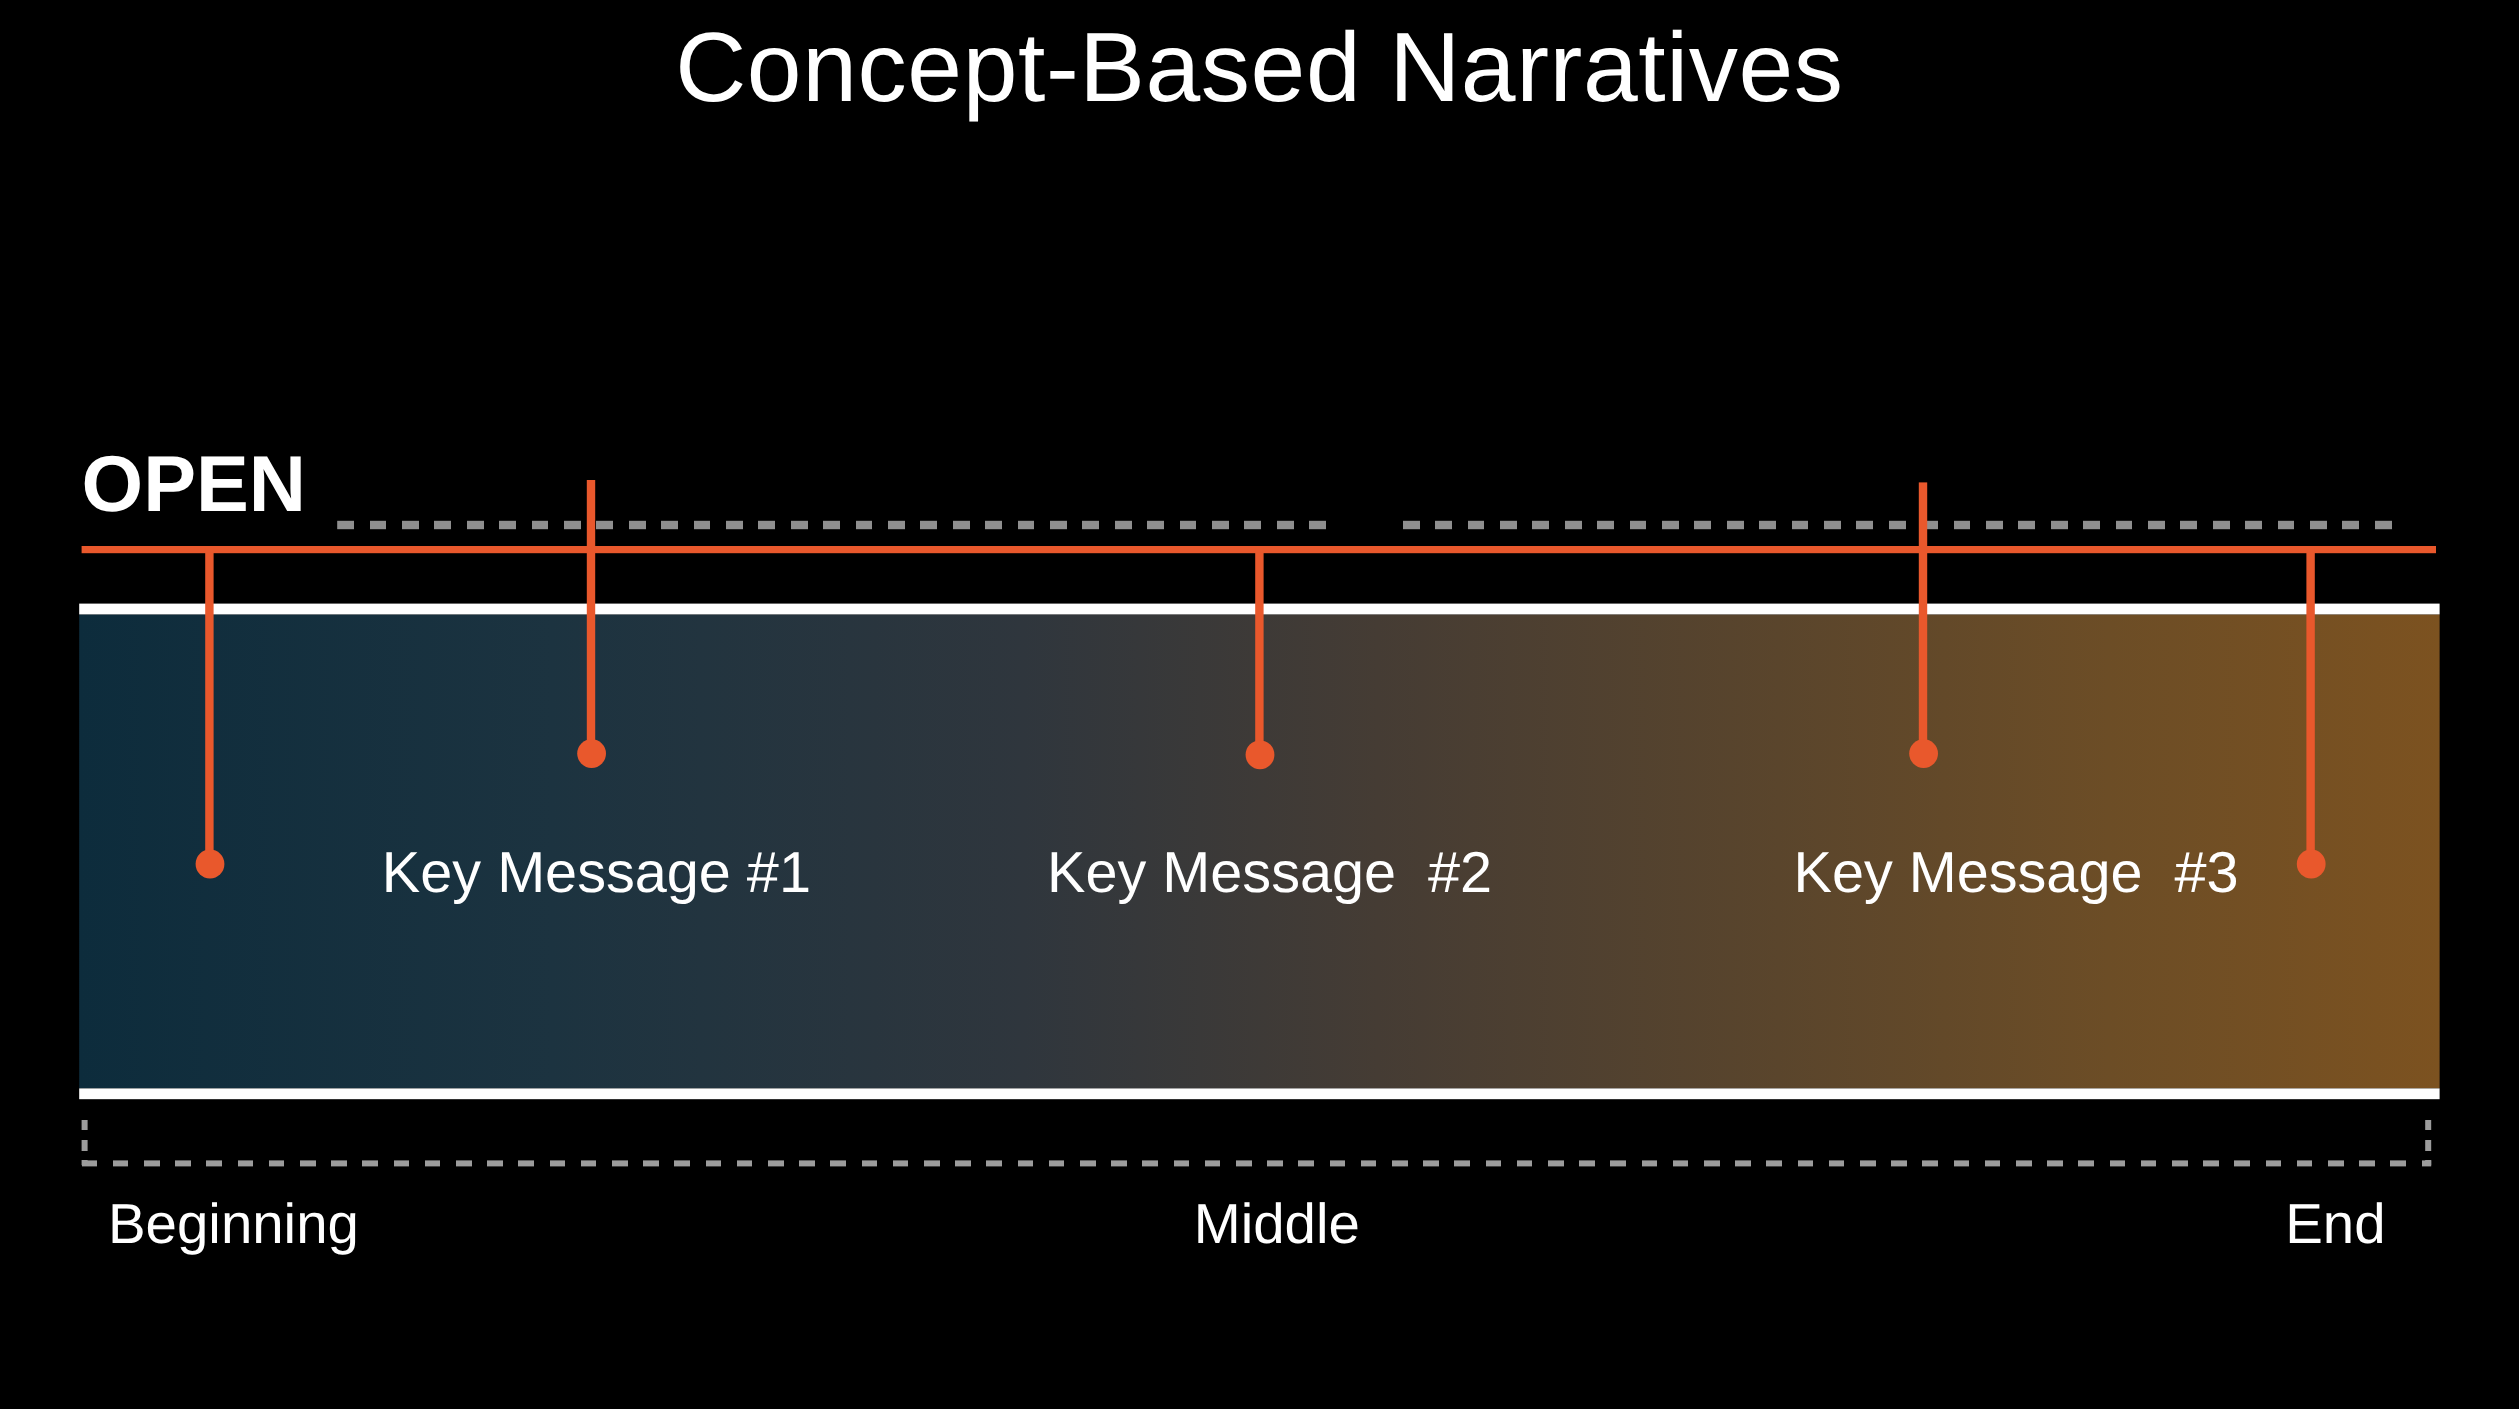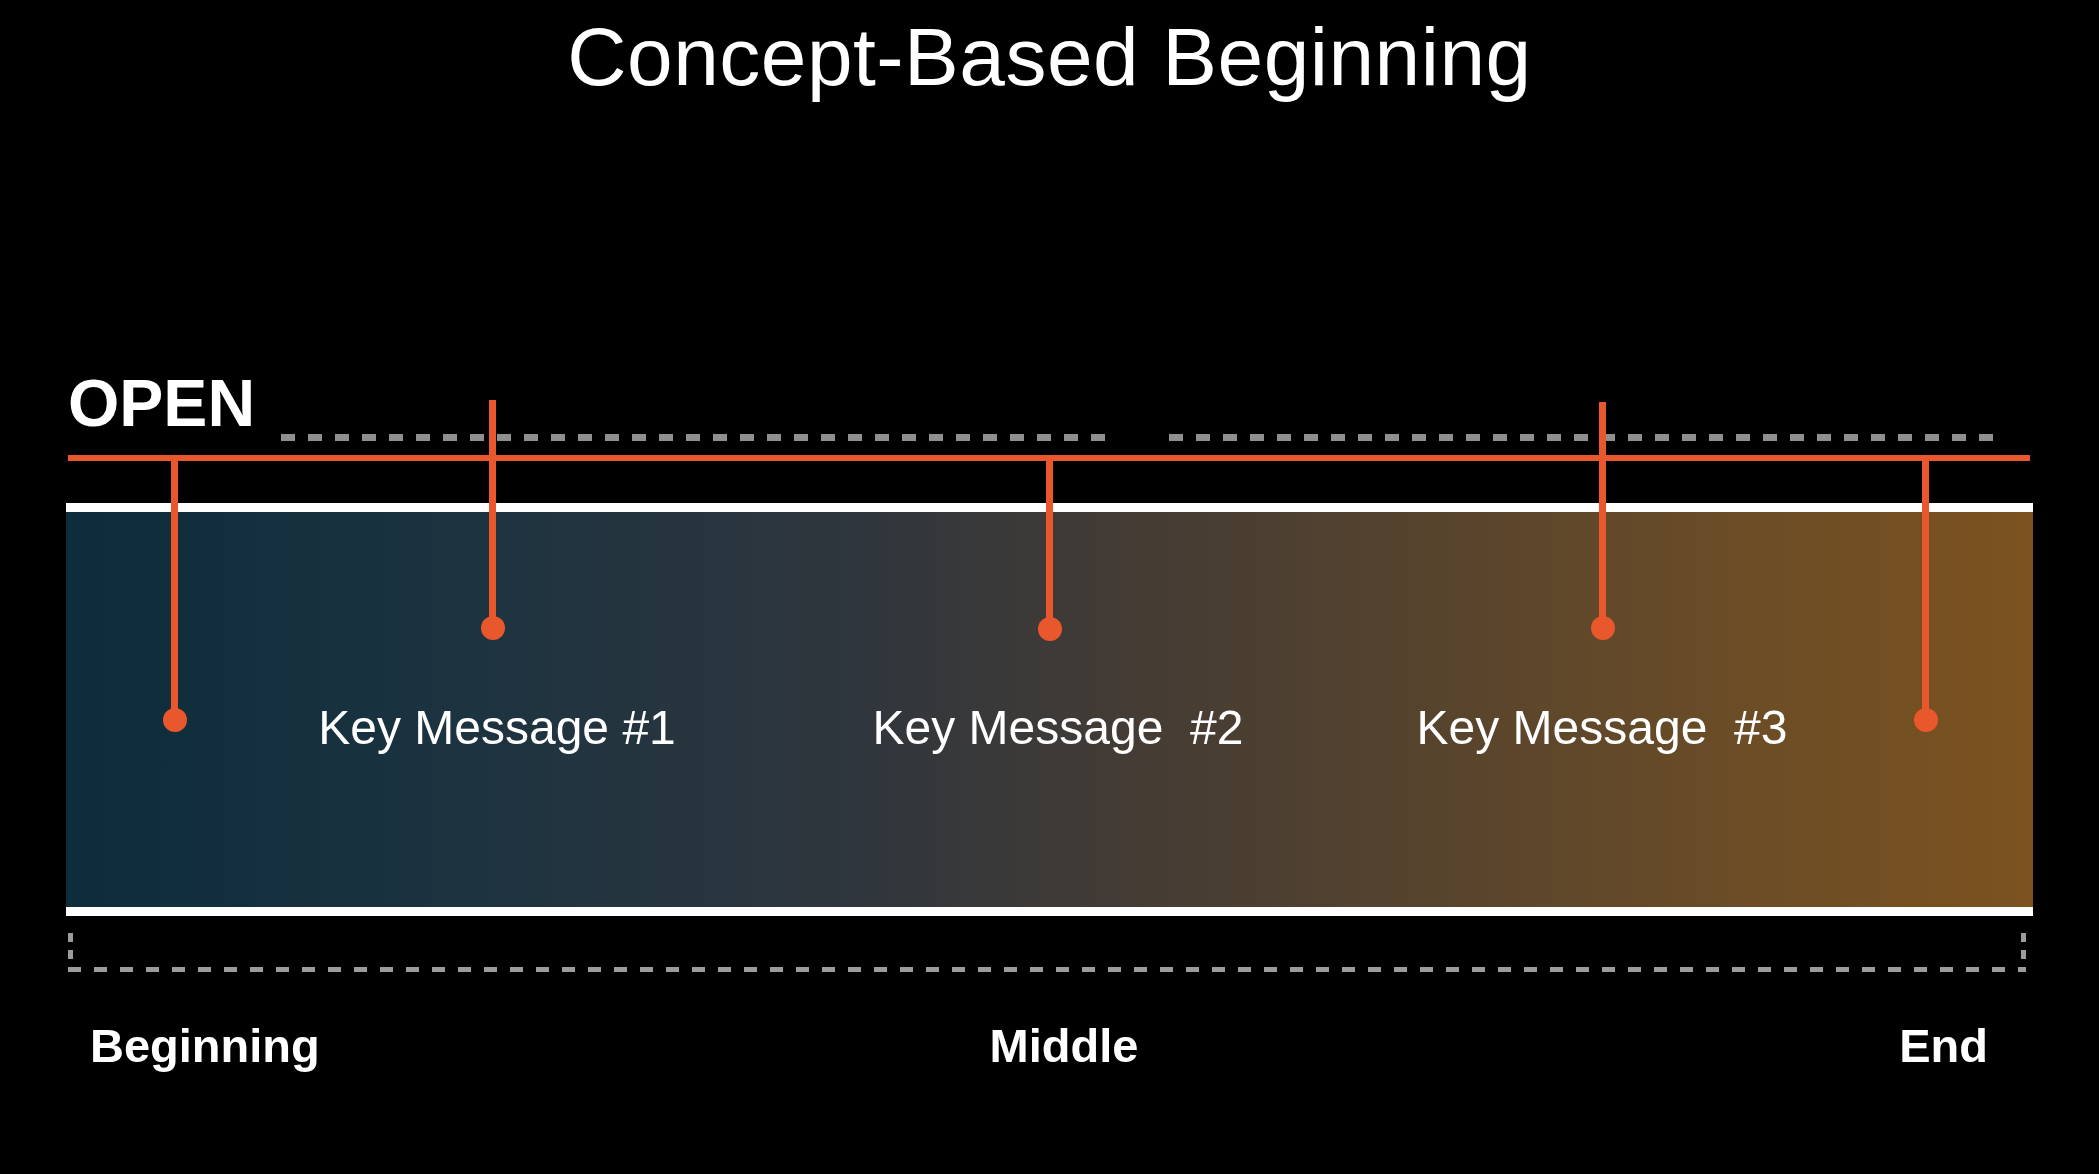--- a/index.html
+++ b/index.html
@@ -119,21 +119,21 @@
     transform: translateX(-50%);
     font-size: 48px;
     font-weight: 500;
     color: #FFFFFF;
     white-space: pre;
     z-index: 7;
     line-height: 1.1;
   }
   .km1 { left: 497px; }
   .km2 { left: 1058px; text-align: center; }
-  .km3 { left: 1602px; }
+  .km3 { left: 1680px; }
 
   
   .bracket-line {
     position: absolute;
     top: 967px;
     left: 68px;
     width: 1958px;
     height: 5px;
     background: repeating-linear-gradient(90deg, #9C9C9C 0 13px, transparent 13px 26px);
   }
@@ -143,37 +143,37 @@
     width: 5px;
     height: 38px;
     background: repeating-linear-gradient(180deg, #9C9C9C 0 9px, transparent 9px 17px);
   }
   .bracket-end-left  { left: 68px; }
   .bracket-end-right { left: 2021px; }
 
   
   .stage-label {
     position: absolute;
-    top: 1020px;
+    top: 994px;
     font-size: 47px;
-    font-weight: 700;
+    font-weight: 400;
     color: #FFFFFF;
     line-height: 1.1;
     white-space: nowrap;
   }
   .stage-beginning { left: 90px; }
   .stage-middle { left: 1048px; transform: translateX(-50%); margin-left: 16px; }
   .stage-end { left: 1988px; transform: translateX(-100%); }
 </style>
 </head>
 <body>
 
 <div class="canvas">
 
-  <div class="title">Concept-Based Beginning</div>
+  <div class="title">Concept-Based Narratives</div>
 
   <div class="label-row">
     <span>OPEN</span>
     <div class="dash-h"></div>
     <div class="dash-h"></div>
   </div>
 
   <div class="orange-axis"></div>
 
   <div class="band"></div>

